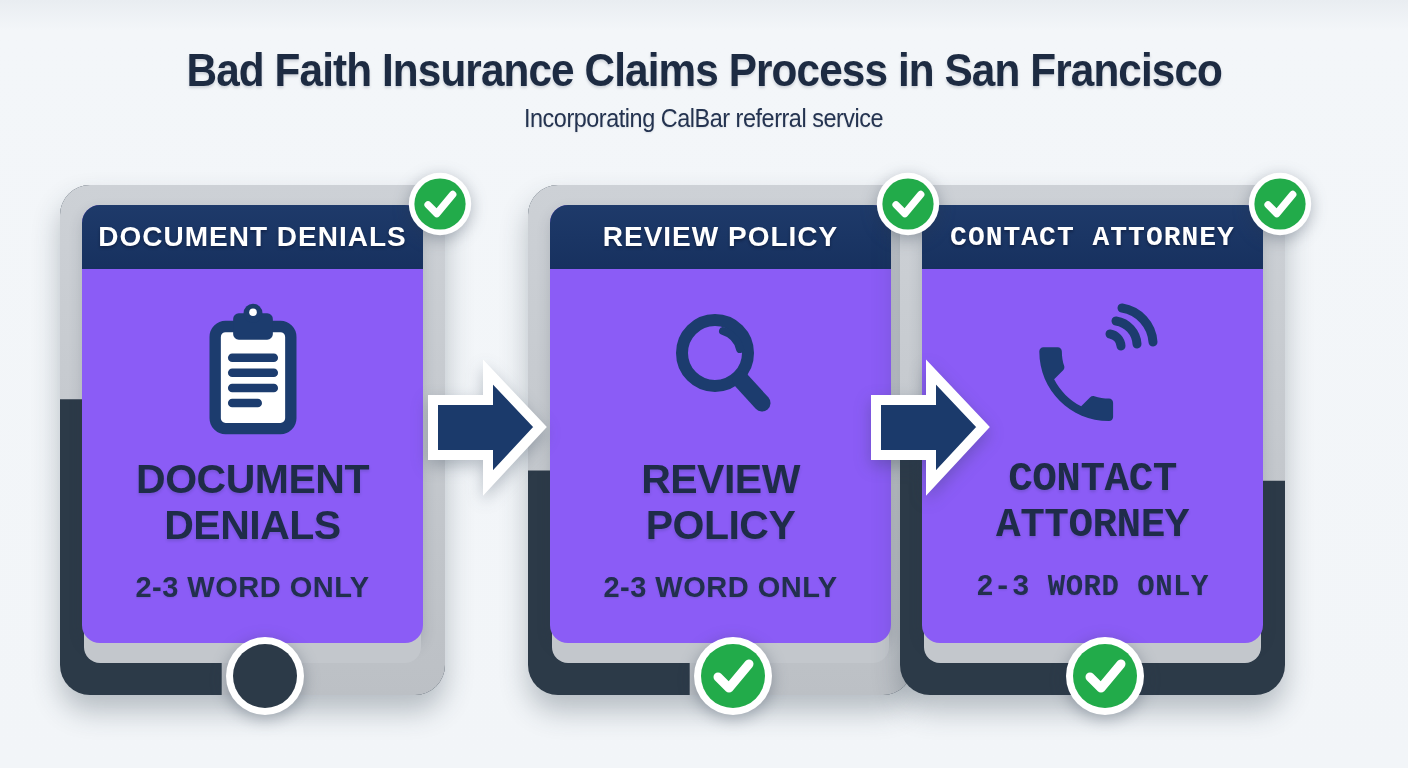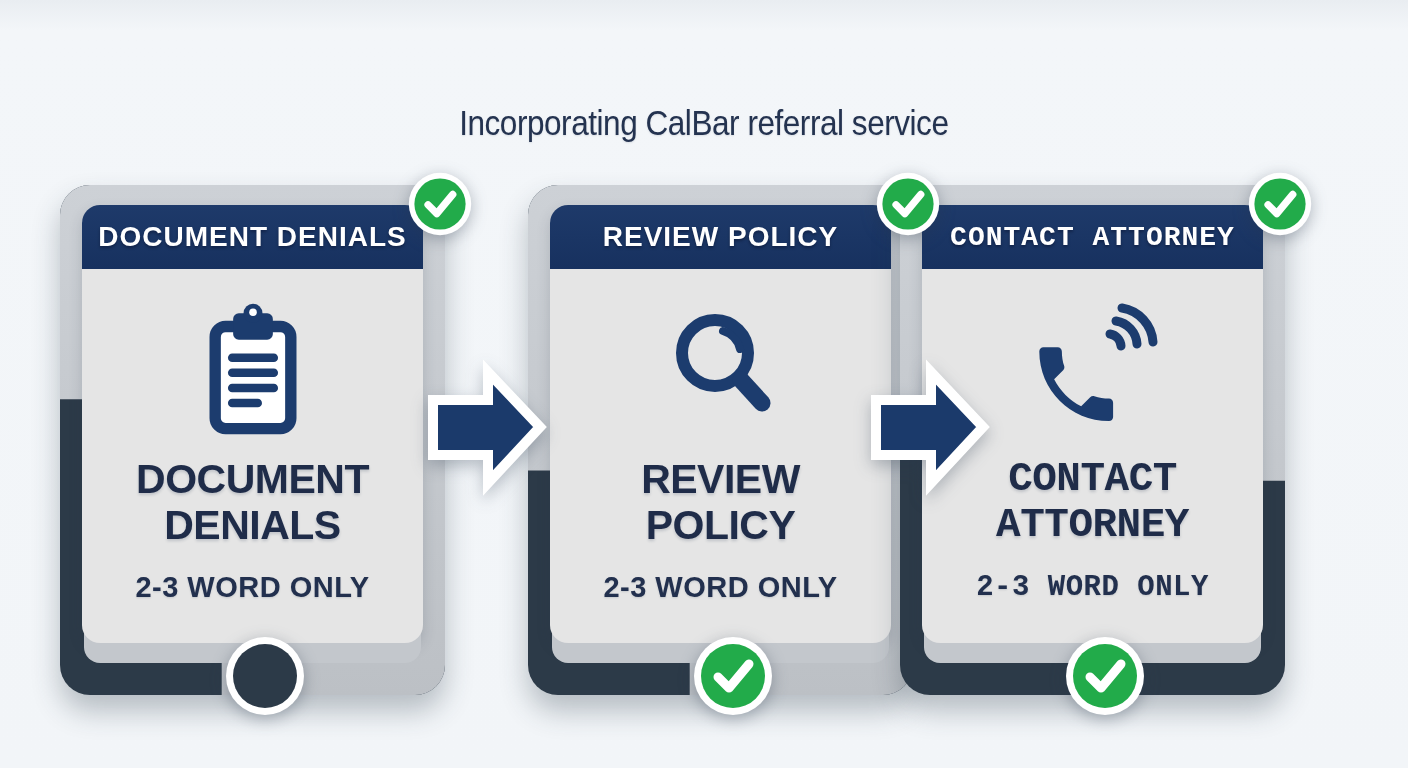--- a/index.html
+++ b/index.html
@@ -15,41 +15,41 @@
   
   .main-title {
     position:absolute; top:42px; left:0; width:100%;
     text-align:center; font-weight:700; font-size:47px;
     color:#1d2b42; letter-spacing:-1px;
     text-shadow:0 2px 3px rgba(25,40,65,.18);
   }
   .main-title > span, .sub-title > span { display:inline-block; transform:scaleX(.90); transform-origin:center; }
   .sub-title {
     position:absolute; top:103px; left:0; width:100%;
-    text-align:center; font-weight:500; font-size:35px;
+    text-align:center; font-weight:500; font-size:26px;
     color:#243350; letter-spacing:-.5px;
     text-shadow:0 1px 2px rgba(25,40,65,.12);
   }
 
   
   .card { position:absolute; top:185px; width:385px; height:510px; }
   .card.c1 { left:60px; }
   .card.c2 { left:528px; }
   .card.c3 { left:900px;font-family:Liberation Mono, monospace; }
 
   .frame-dark, .frame-gray { position:absolute; inset:0; border-radius:30px; }
   .frame-dark { background:#2c3a48; box-shadow:0 16px 28px rgba(44,58,72,.30); }
   .frame-gray { background:linear-gradient(180deg,#cdd1d6 0%, #c3c7cc 60%, #bcc0c5 100%); }
   .c1 .frame-gray { clip-path:polygon(0 0,100% 0,100% 100%,42% 100%,42% 42%,0 42%); }
   .c2 .frame-gray { clip-path:polygon(0 0,100% 0,100% 100%,42% 100%,42% 56%,0 56%); }
   .c3 .frame-gray { clip-path:polygon(0 0,100% 0,100% 58%,55% 58%,55% 48%,0 48%); }
 
   .card-inner {
     position:absolute; left:22px; right:22px; top:20px; bottom:52px;
-    background:#e5e5e5; border-radius:18px; overflow:hidden;
+    background:#8b5cf6; border-radius:18px; overflow:hidden;
     box-shadow:0 22px 0 -2px #c3c7cc, 0 6px 14px rgba(44,58,72,.18);
     display:flex; flex-direction:column;
   }
   .card-header {
     height:64px; flex:0 0 64px;
     background:linear-gradient(180deg,#1e3a6a 0%, #17315f 100%);
     color:#ffffff; font-weight:700; font-size:28px; letter-spacing:1px;
     display:flex; align-items:center; justify-content:center;
     text-shadow:0 2px 3px rgba(0,0,20,.35);
     white-space:nowrap;
@@ -79,20 +79,23 @@
 
   
   .arrows { position:absolute; inset:0; z-index:5; pointer-events:none;
             filter:drop-shadow(0 6px 8px rgba(40,55,75,.30)); }
 </style>
 </head>
 <body>
 
 <div class="stage">
 
+  <div class="main-title">
+    <span>Bad Faith Insurance Claims Process in San Francisco</span>
+  </div>
   <div class="sub-title">
     <span>Incorporating CalBar referral service</span>
   </div>
 
   <div class="card c1">
     <div class="frame-dark"></div>
     <div class="frame-gray"></div>
     <div class="card-inner">
       <div class="card-header">DOCUMENT DENIALS</div>
       <div class="card-body">

